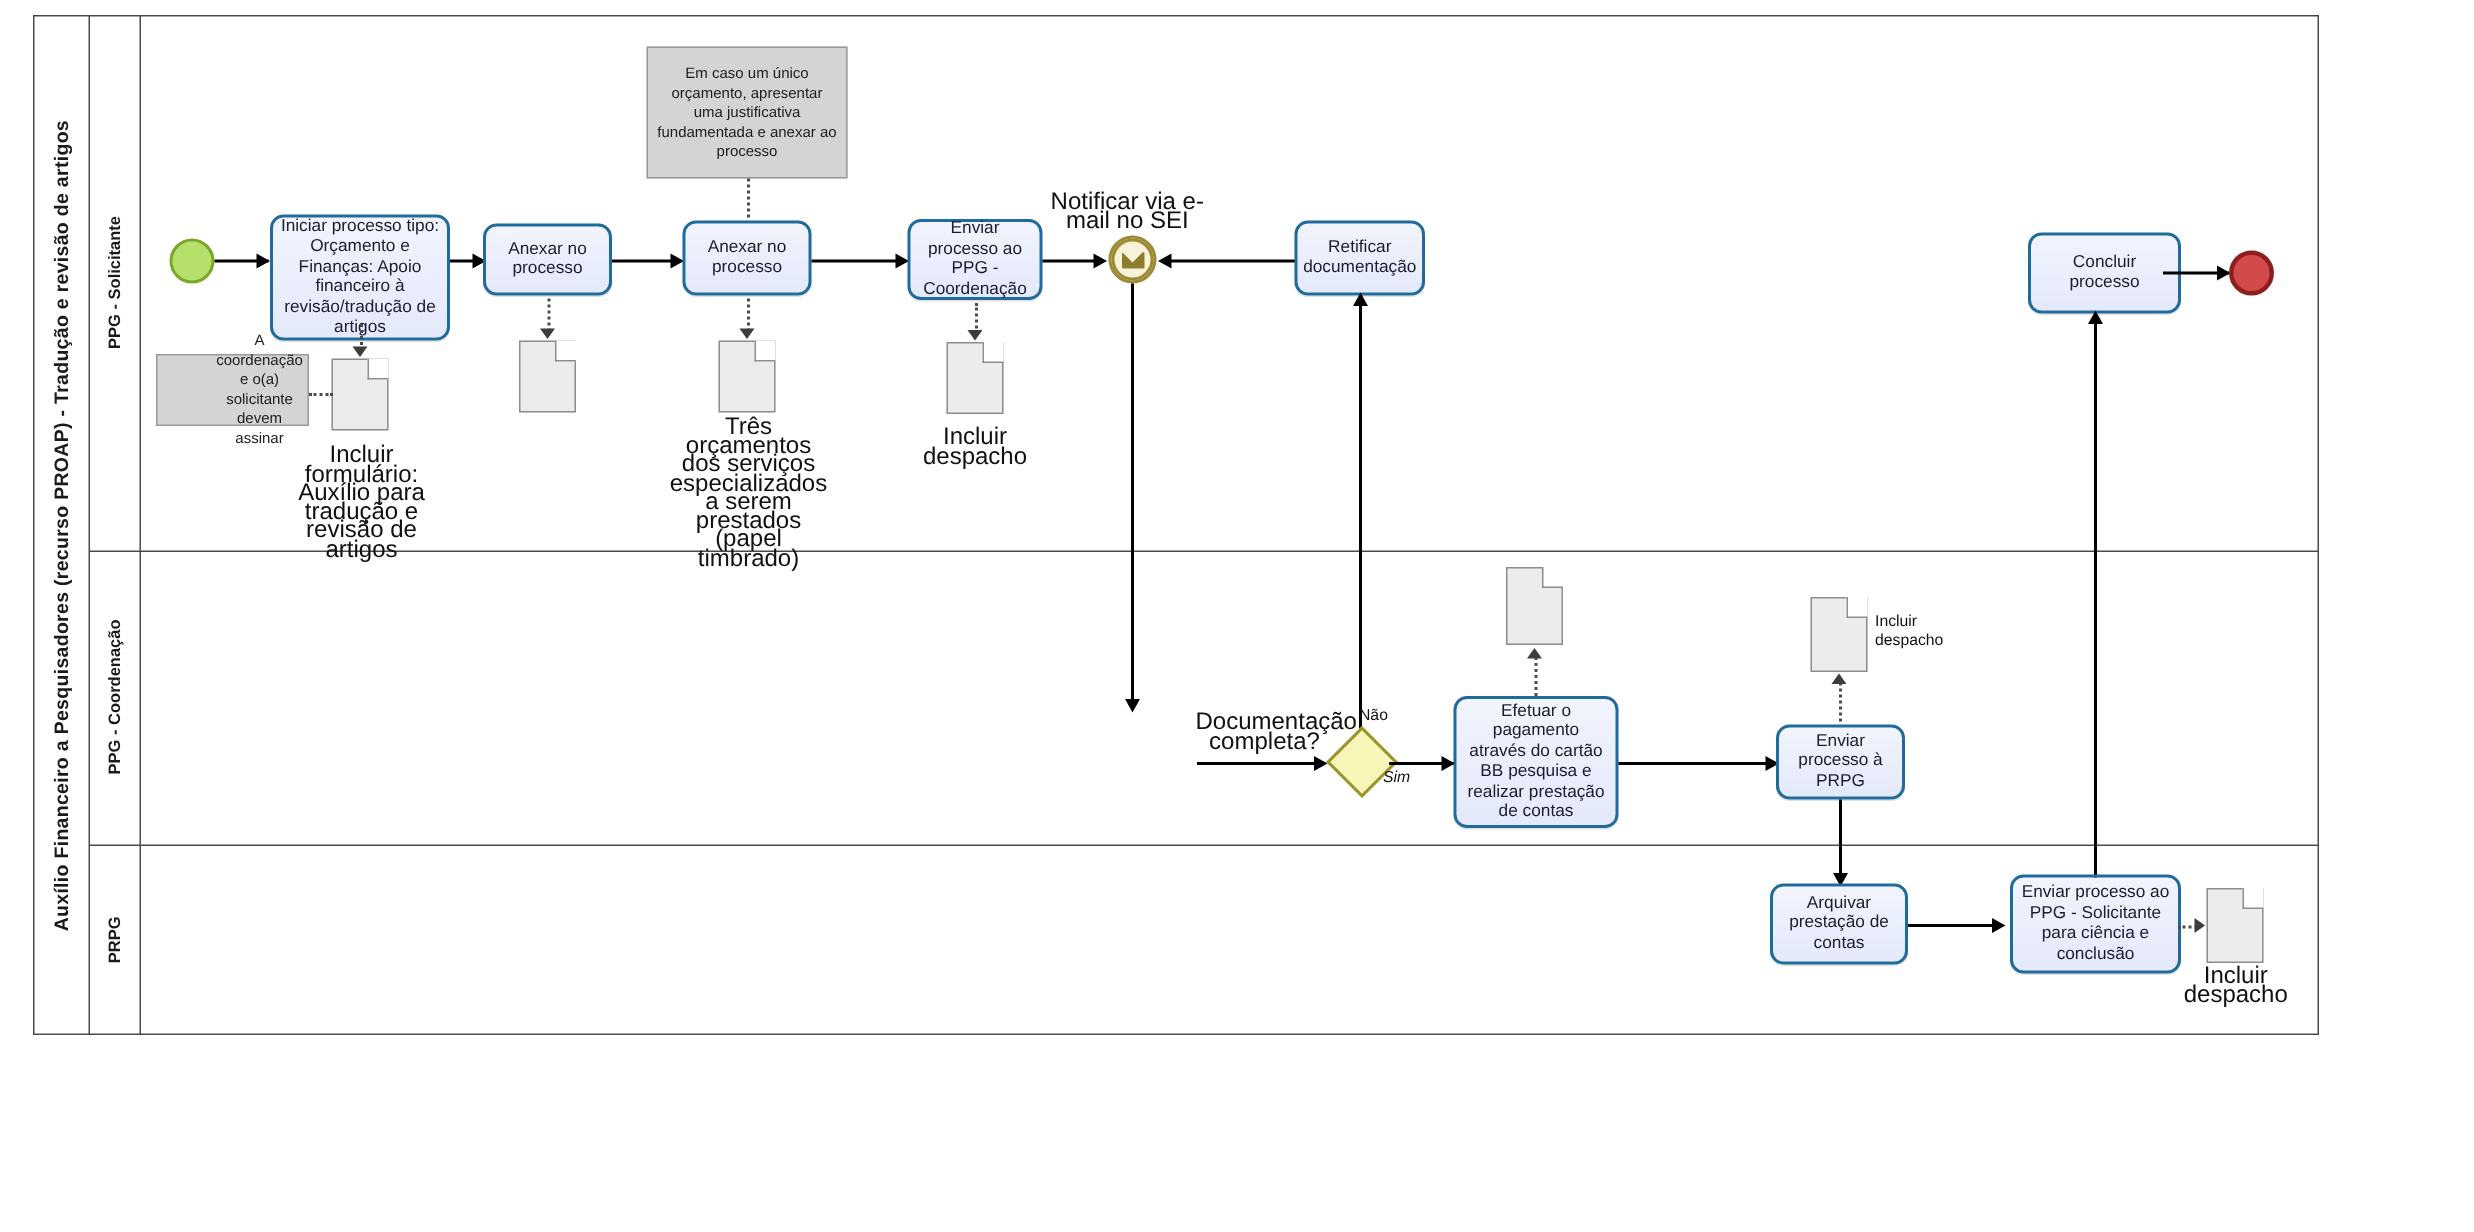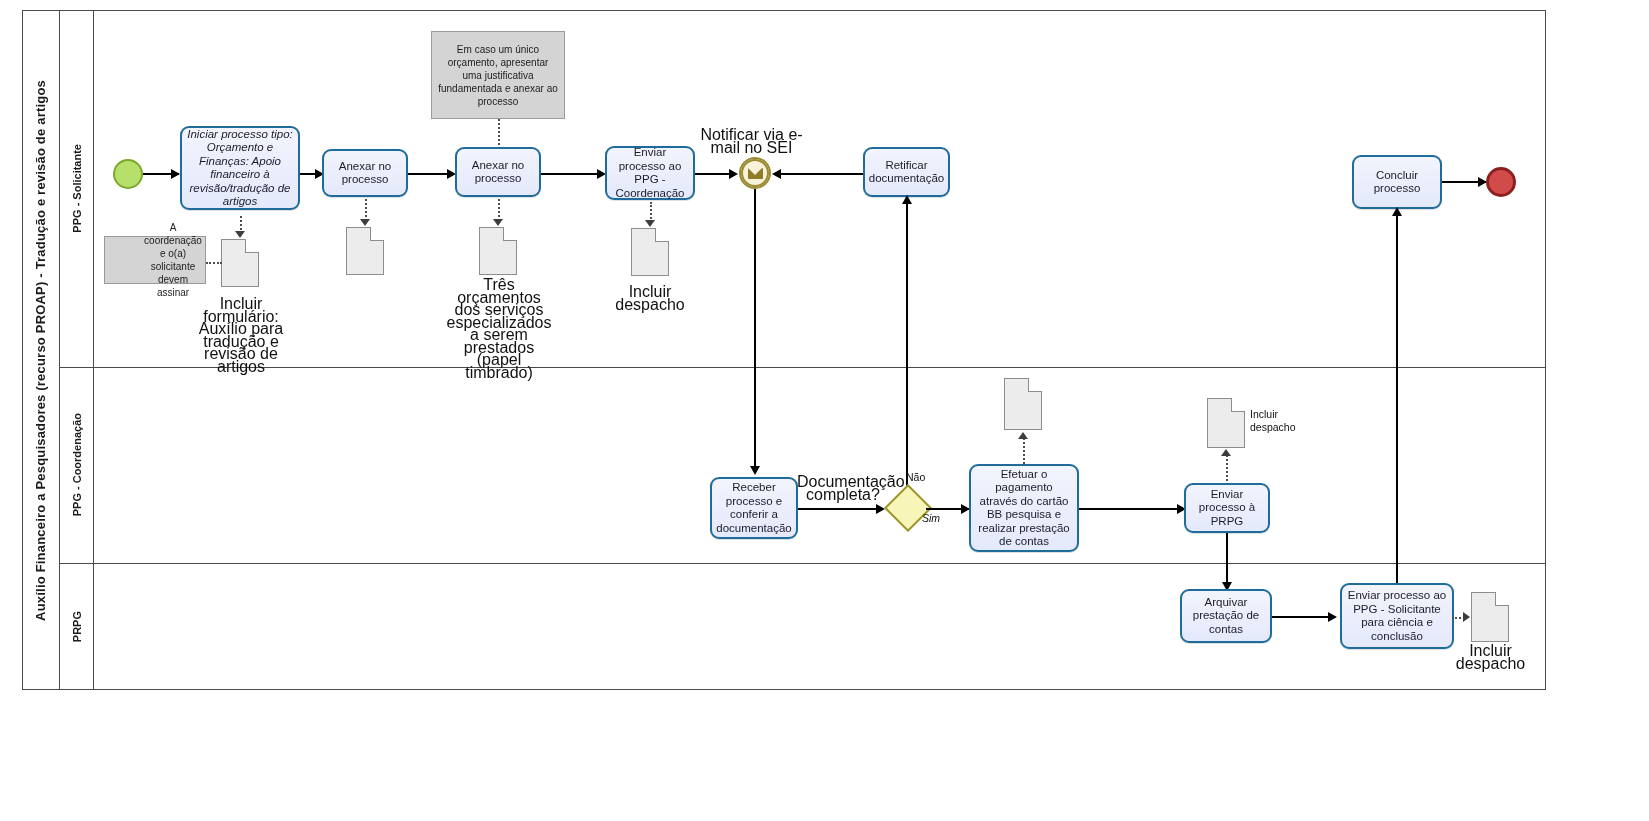--- a/index.html
+++ b/index.html
@@ -104,21 +104,21 @@
   </div>
 
   <div class="lane-sep" style="left:60px;top:367px;width:1486px;"></div>
   <div class="lane-sep" style="left:60px;top:563px;width:1486px;"></div>
 
   <div class="ev ev-start" style="left:113px;top:159px;"></div>
 
   <div class="ln lnh" style="left:143px;top:173px;width:36px;"></div>
   <div class="arrow ar-r" style="left:171px;top:169px;"></div>
 
-  <div class="task" style="left:180px;top:126px;width:120px;height:84px;font-style:italic;">
+  <div class="task" style="left:180px;top:143px;width:120px;height:84px;">
     <span>Iniciar processo tipo: Orçamento e Finanças: Apoio financeiro à revisão/tradução de artigos</span>
   </div>
 
   <div class="ln lnh" style="left:300px;top:173px;width:24px;"></div>
   <div class="arrow ar-r" style="left:315px;top:169px;"></div>
 
   <div class="task" style="left:322px;top:149px;width:86px;height:48px;">
     <span>Anexar no processo</span>
   </div>
 
@@ -153,21 +153,21 @@
   <div class="task" style="left:863px;top:147px;width:87px;height:50px;">
     <span>Retificar documentação</span>
   </div>
 
   <div class="ln lnv" style="left:906px;top:197px;height:296px;"></div>
   <div class="arrow ar-u" style="left:902px;top:195px;"></div>
 
   <div class="ln lnv" style="left:754px;top:189px;height:284px;"></div>
   <div class="arrow ar-d" style="left:750px;top:466px;"></div>
 
-  <div class="task" style="left:1352px;top:155px;width:90px;height:54px;">
+  <div class="task" style="left:1352px;top:155px;width:102px;height:54px;">
     <span>Concluir processo</span>
   </div>
 
   <div class="ln lnh" style="left:1442px;top:181px;width:44px;"></div>
   <div class="arrow ar-r" style="left:1478px;top:177px;"></div>
   <div class="ev ev-end" style="left:1486px;top:167px;"></div>
 
   <div class="ln lnv" style="left:1396px;top:209px;height:381px;"></div>
   <div class="arrow ar-u" style="left:1392px;top:207px;"></div>
 
@@ -201,23 +201,20 @@
   </div>
   <div class="dot-v" style="left:498px;top:119px;height:26px;"></div>
 
   <div class="dot-v" style="left:650px;top:202px;height:20px;"></div>
   <div class="chev chev-d" style="left:645px;top:220px;"></div>
   <div class="doc" style="left:631px;top:228px;width:38px;height:48px;">
     <div class="fold"></div>
   </div>
   <div class="lbl" style="left:600px;top:286px;width:100px;">Incluir despacho</div>
 
-  <div class="task" style="left:710px;top:477px;width:88px;height:62px;">
-    <span>Receber processo e conferir a documentação</span>
-  </div>
 
   <div class="ln lnh" style="left:798px;top:508px;width:85px;"></div>
   <div class="arrow ar-r" style="left:876px;top:504px;"></div>
   <div class="lbl" style="left:797px;top:476px;width:92px;">Documentação completa?</div>
 
   <div class="gw" style="left:891px;top:491px;"></div>
 
   <div class="lbl-l" style="left:906px;top:471px;width:30px;">Não</div>
   <div class="lbl-l" style="left:922px;top:512px;width:30px;font-style:italic;">Sim</div>
 

